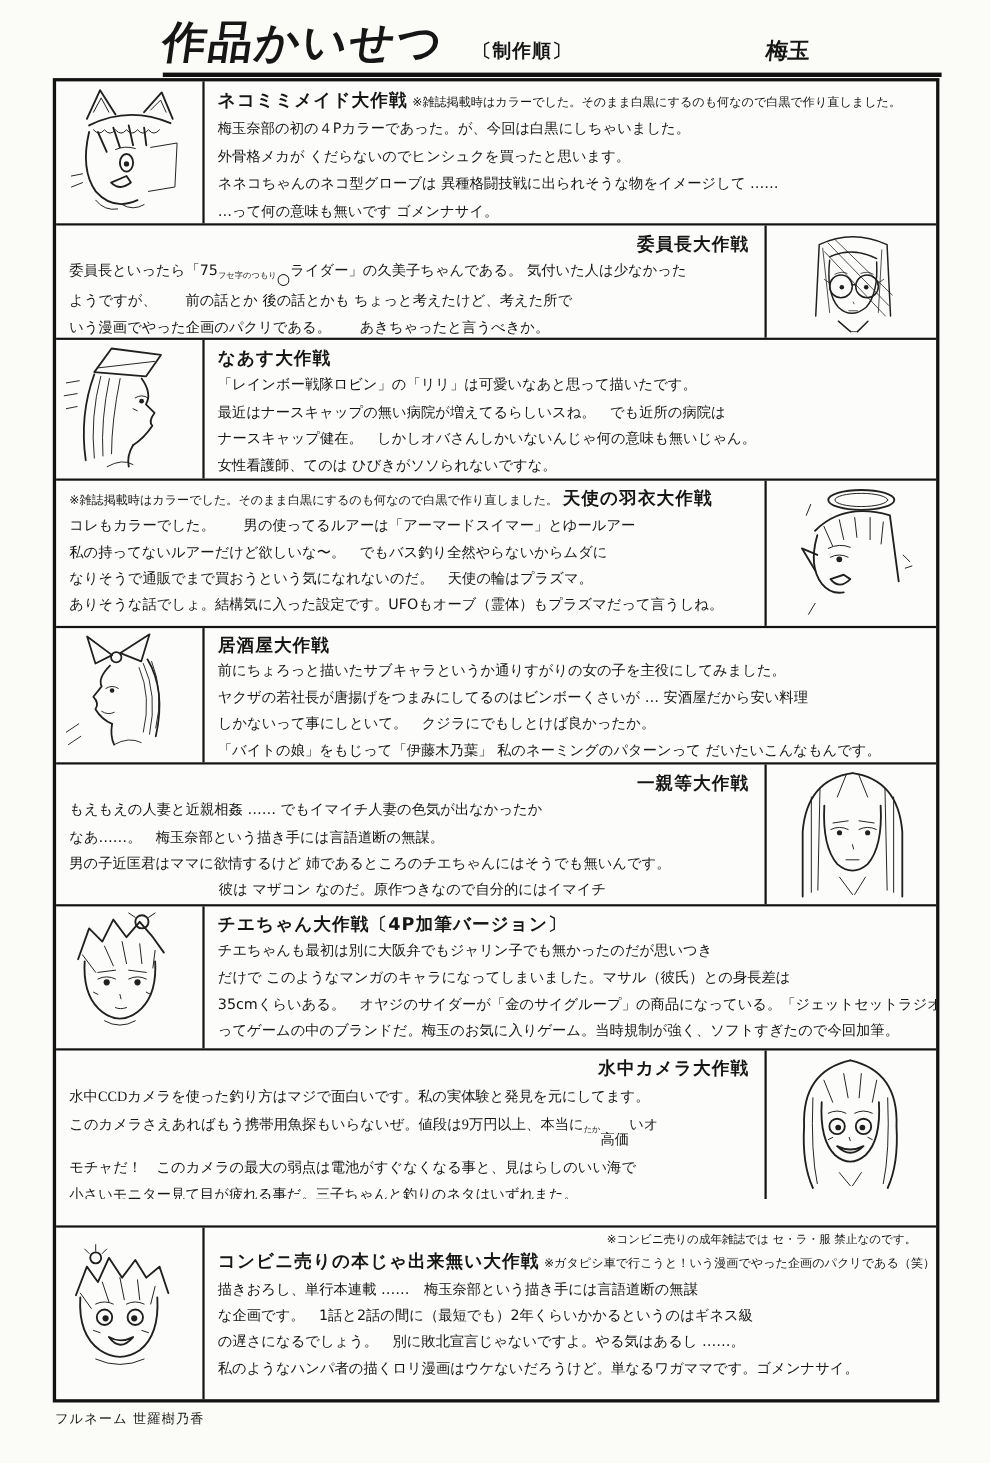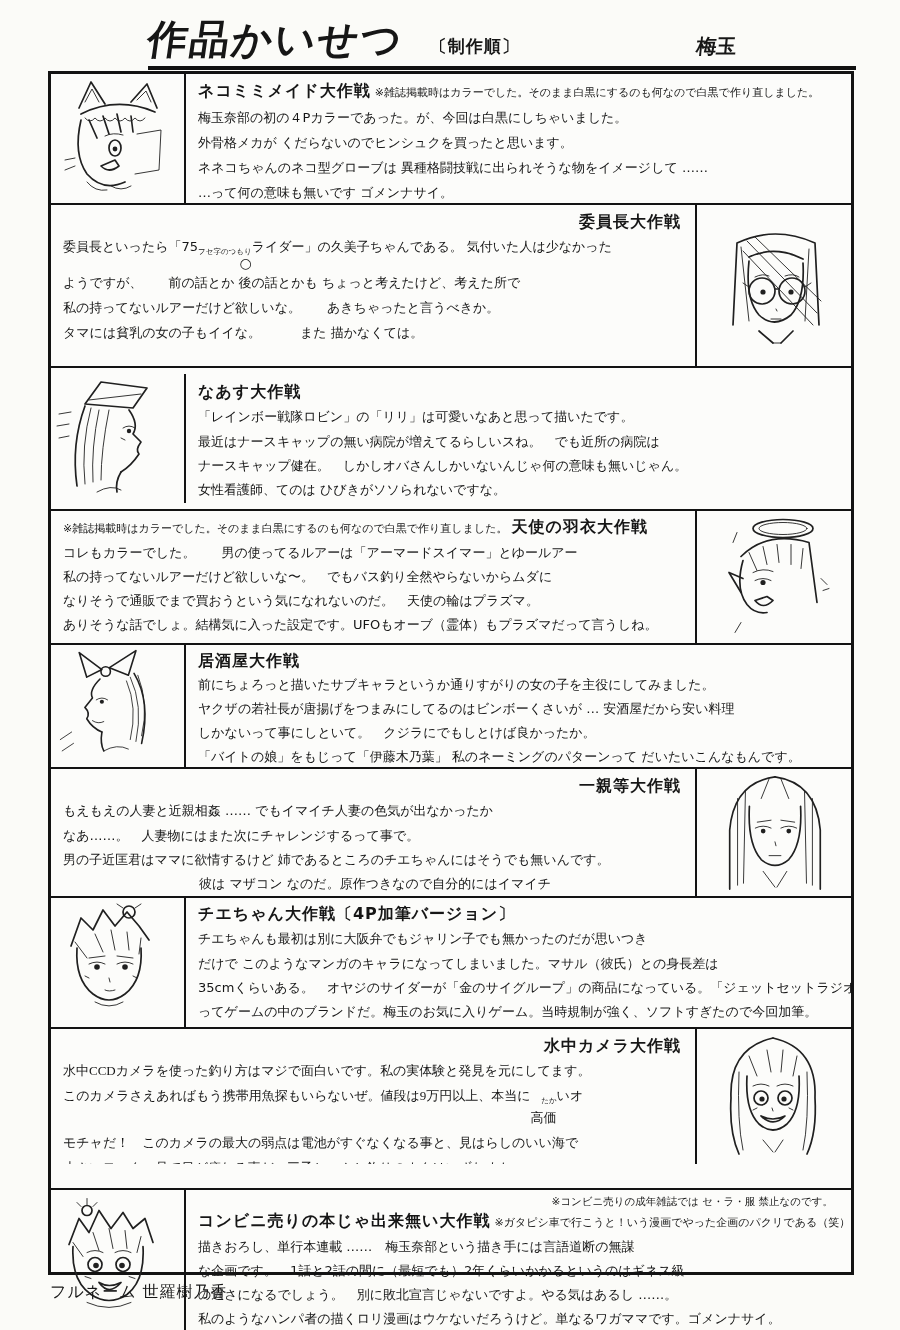--- a/index.html
+++ b/index.html
@@ -28,25 +28,25 @@
   .pt{flex:0 0 133px;border-right:2.5px solid #131313;overflow:hidden;display:flex;align-items:center;justify-content:center;}
   .pt-r{flex:0 0 154px;border-right:none;border-left:2.5px solid #131313;}
   .pt svg{width:100%;height:100%;}
   .txt{flex:1;padding:4px 8px 1px 12px;overflow:hidden;}
   .l{display:block;font-size:13px;line-height:25px;white-space:nowrap;letter-spacing:0;}
   .l.tight{line-height:24px;}
   .ttl{font-size:16px;font-weight:bold;letter-spacing:1px;}
   .ttl-r{display:block;text-align:right;padding-right:6px;}
   .note{font-size:11px;font-weight:normal;letter-spacing:0;}
   .spread{display:flex;justify-content:center;}
-  .furiwrap{display:inline-flex;flex-direction:column;align-items:flex-end;vertical-align:-3px;}
+  .furiwrap{display:inline-flex;flex-direction:row;align-items:flex-start;vertical-align:-3px;}
   .furi{font-size:7.5px;line-height:8px;letter-spacing:0;}
   .circbase{font-size:14px;line-height:14px;}
   .topnote{display:block;font-size:10.5px;line-height:15px;text-align:right;padding-right:10px;white-space:nowrap;}
-  .footer{position:absolute;left:50px;top:1282px;font-size:16px;letter-spacing:1px;}
+  .footer{position:absolute;left:50px;top:1282px;font-size:12px;letter-spacing:1px;}
   .sk path,.sk circle,.sk ellipse,.sk line{stroke:#202020;fill:none;stroke-width:1.7;stroke-linecap:round;stroke-linejoin:round;}
   .sk .fill{fill:#202020;stroke:none;}
   .sk .thin{stroke-width:0.9;}
 </style>
 </head>
 <body>
 
 <div class="header">
   <span class="hdr-title">作品かいせつ</span>
   <span class="hdr-sub">〔制作順〕</span>
@@ -80,29 +80,29 @@
     </div>
     <div class="txt">
       <span class="l"><span class="ttl">ネコミミメイド大作戦</span> <span class="note">※雑誌掲載時はカラーでした。そのまま白黒にするのも何なので白黒で作り直しました。</span></span>
       <span class="l">梅玉奈部の初の４Pカラーであった。が、今回は白黒にしちゃいました。</span>
       <span class="l">外骨格メカが くだらないのでヒンシュクを買ったと思います。</span>
       <span class="l">ネネコちゃんのネコ型グローブは 異種格闘技戦に出られそうな物をイメージして ……</span>
       <span class="l">…って何の意味も無いです ゴメンナサイ。</span>
     </div>
   </div>
 
-  <div class="sec" style="height:163px;">
+  <div class="sec" style="height:104px;">
     <div class="txt">
       <span class="l ttl ttl-r">委員長大作戦</span>
       <span class="l"><span>委員長といったら「75</span><span class="furiwrap">
             <span class="furi">フセ字のつもり</span>
             <span class="circbase">○</span>
           </span><span>ライダー」の久美子ちゃんである。 気付いた人は少なかった</span></span>
       <span class="l">ようですが、　　前の話とか 後の話とかも ちょっと考えたけど、考えた所で</span>
-      <span class="l">私の持ってないルアーだけど欲しいな。　　あきちゃったと言うべきか。</span>
+      <span class="l">いう漫画でやった企画のパクリである。　　あきちゃったと言うべきか。</span>
       <span class="l">タマには貧乳の女の子もイイな。　　　また 描かなくては。</span>
     </div>
     <div class="pt pt-r">
       <svg class="sk" viewBox="0 0 154 129">
         <path d="M40,22 Q78,4 118,22 L122,104 M40,22 L36,104"></path>
         <path d="M44,26 L52,100 M112,28 L108,100 M50,20 L120,92 M58,16 L124,80 M46,30 L116,104" class="thin"></path>
         <path d="M52,40 Q48,78 62,94 Q77,108 94,94 Q108,78 106,42"></path>
         <path d="M52,36 Q78,24 106,38"></path>
         <circle cx="65" cy="70" r="13"></circle>
           <circle cx="95" cy="70" r="13"></circle>
@@ -112,21 +112,21 @@
           <circle class="fill" cx="94" cy="71" r="2.6"></circle>
         <path d="M58,56 Q66,52 72,55 M88,55 Q96,52 102,56" class="thin"></path>
         <path d="M79,88 L80,90" class="thin"></path>
           <path d="M74,98 L84,98" class="thin"></path>
         <path d="M62,110 L76,122 M96,110 L84,122"></path>
           <path d="M76,122 L84,122" class="thin"></path>
       </svg>
     </div>
   </div>
 
-  <div class="sec" style="height:143px;align-items:center;">
+  <div class="sec" style="height:128px;">
     <div class="pt">
       <svg class="sk" viewBox="0 0 133 129">
         <path d="M34,30 L50,8 L96,14 L82,34 Z"></path>
           <path d="M38,26 L90,20" class="thin"></path>
         <path d="M34,32 Q20,70 26,112"></path>
         <path d="M40,34 Q30,72 34,110 M48,36 Q40,74 42,108 M58,36 Q50,76 50,106" class="thin"></path>
         <path d="M78,36 Q88,50 82,60 L90,68 Q84,76 88,80 Q80,92 70,98"></path>
         <path d="M72,54 Q78,50 84,54" class="thin"></path>
           <circle class="fill" cx="78" cy="57" r="2.2"></circle>
         <path d="M70,64 L74,66" class="thin"></path>
@@ -193,21 +193,21 @@
       <span class="l tight">ヤクザの若社長が唐揚げをつまみにしてるのはビンボーくさいが … 安酒屋だから安い料理</span>
       <span class="l tight">しかないって事にしといて。　クジラにでもしとけば良かったか。</span>
       <span class="l tight">「バイトの娘」をもじって「伊藤木乃葉」 私のネーミングのパターンって だいたいこんなもんです。</span>
     </div>
   </div>
 
   <div class="sec" style="height:129px;">
     <div class="txt">
       <span class="l ttl ttl-r">一親等大作戦</span>
       <span class="l">もえもえの人妻と近親相姦 …… でもイマイチ人妻の色気が出なかったか</span>
-      <span class="l">なあ……。　人妻物にはまた次にチャレンジするって事で。</span>
+      <span class="l">なあ……。　梅玉奈部という描き手には言語道断の無謀。</span>
       <span class="l tight">男の子近匡君はママに欲情するけど 姉であるところのチエちゃんにはそうでも無いんです。</span>
       <span class="l tight spread">
           <span>彼は マザコン なのだ。</span>
           <span>原作つきなので自分的にはイマイチ</span>
         </span>
     </div>
     <div class="pt pt-r">
       <svg class="sk" viewBox="0 0 154 129">
         <path d="M78,8 Q36,14 32,62 L32,122"></path>
           <path d="M78,8 Q120,14 124,62 L124,122"></path>

